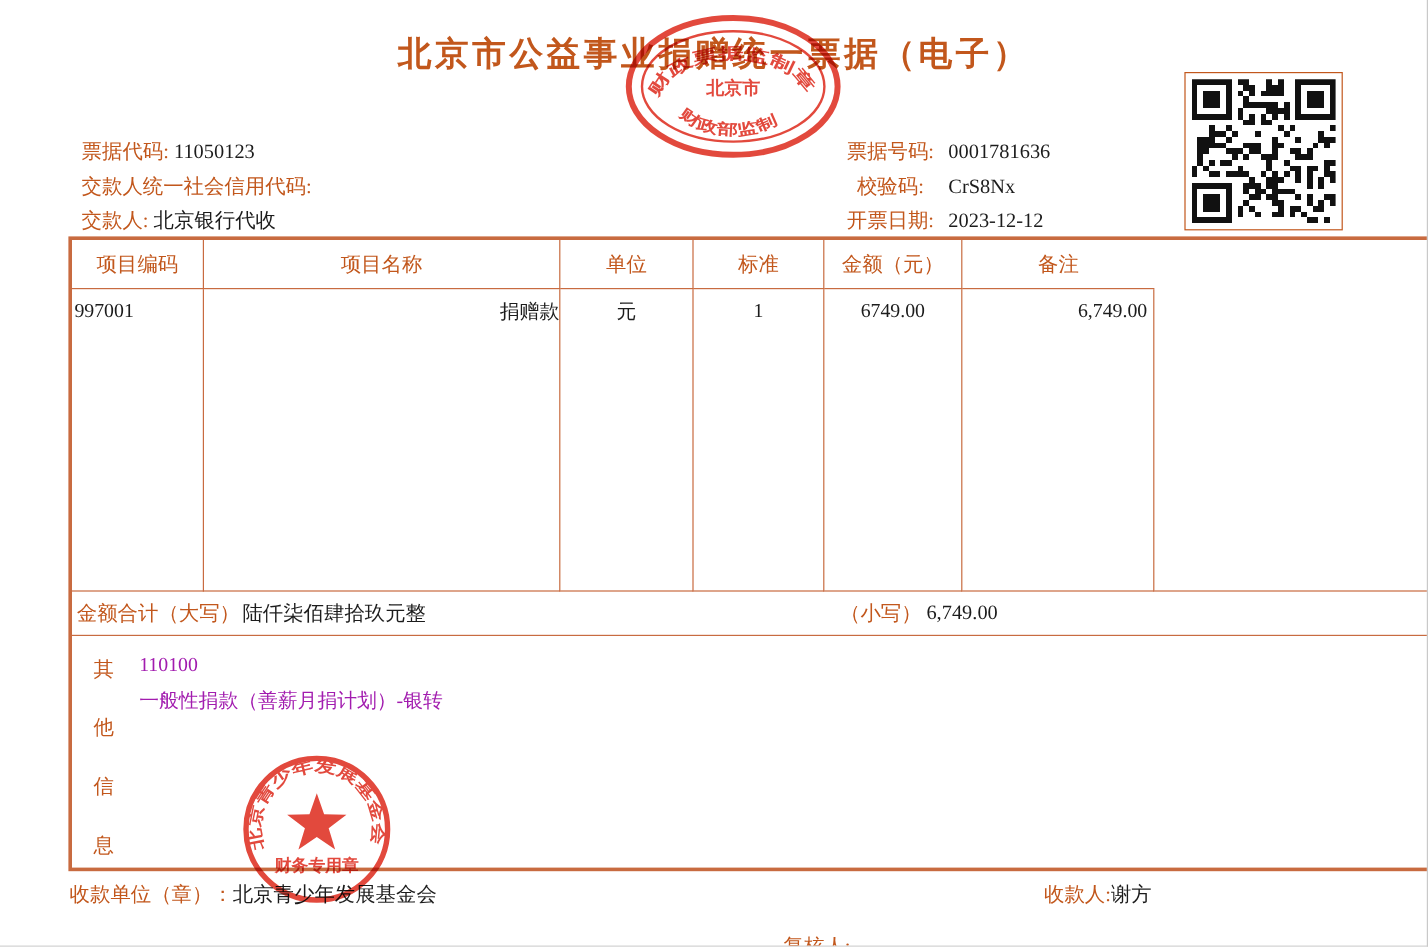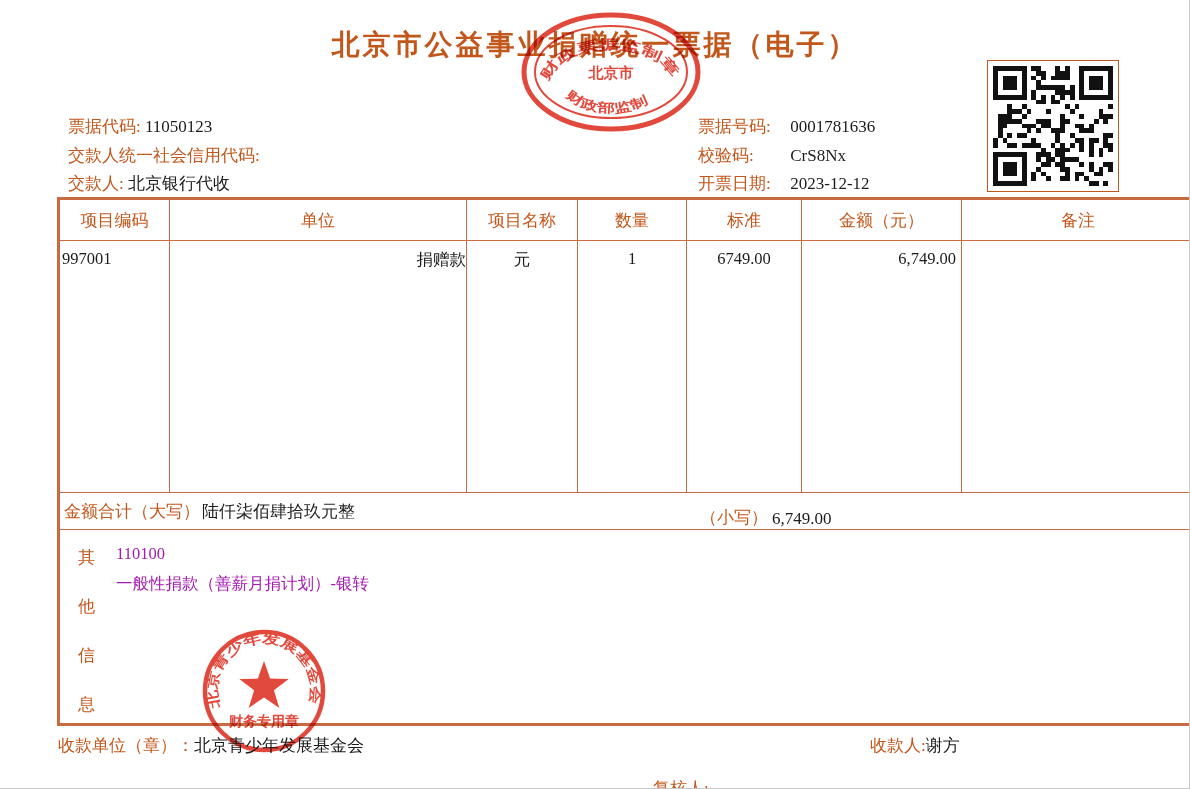--- a/index.html
+++ b/index.html
@@ -19,21 +19,21 @@
     position:absolute;left:0;top:26px;width:1190px;
     text-align:center;font-size:28px;font-weight:bold;
     letter-spacing:3px;color:var(--accent,#c2571c);
     z-index:2;
   }
 
   
   .info-left{position:absolute;left:68px;top:113px;font-size:17px;line-height:28.5px;z-index:2;}
   .info-right{position:absolute;left:698px;top:113px;font-size:17px;line-height:28.5px;z-index:2;}
   .info-row{white-space:nowrap;}
-  .info-right .lbl{display:inline-block;width:88px;text-align:left;}
+  .info-right .lbl{display:inline-block;width:88px;text-align:center;}
   .lbl{color:var(--accent,#c2571c);}
   .val{color:#1c1c1c;}
 
   
   .qr-box{
     position:absolute;left:987px;top:60px;width:132px;height:132px;
     border:1px solid var(--accent,#c2571c);background:#fff;
     box-sizing:border-box;display:flex;align-items:center;justify-content:center;
   }
   .qr-box svg{width:120px;height:120px;shape-rendering:crispEdges;}
@@ -67,21 +67,21 @@
   .c-center{text-align:center;}
   .c-right{text-align:right;padding-right:5px;}
 
   .t-total{
     position:relative;height:37px;
     border-bottom:1px solid var(--tbl,#c86b40);box-sizing:border-box;
     font-size:17px;display:flex;align-items:center;
   }
   .t-total .daxie-label{color:var(--accent,#c2571c);margin-left:4px;}
   .t-total .daxie-value{color:#1c1c1c;margin-left:2px;}
-  .t-total .xiaoxie{position:absolute;left:640px;top:0;height:100%;display:flex;align-items:flex-end;}
+  .t-total .xiaoxie{position:absolute;left:640px;top:0;height:100%;display:flex;align-items:center;}
   .t-total .xiaoxie .lbl{color:var(--accent,#c2571c);}
   .t-total .xiaoxie .val{margin-left:4px;}
 
   .t-other{position:relative;height:193px;}
   .vert-label{
     position:absolute;left:18px;top:16px;
     display:flex;flex-direction:column;gap:26px;
     font-size:17px;color:var(--accent,#c2571c);
   }
   .other-lines{position:absolute;left:56px;top:9px;font-size:16.5px;line-height:30px;color:#a21caf;}
@@ -421,23 +421,22 @@
         <rect x="6" y="24" width="1" height="1" fill="#111"></rect>
         <rect x="20" y="24" width="1" height="1" fill="#111"></rect>
         <rect x="21" y="24" width="1" height="1" fill="#111"></rect>
         <rect x="23" y="24" width="1" height="1" fill="#111"></rect>
       </svg>
   </div>
 
   <div class="doc-table">
     <div class="t-grid t-header">
       <div class="cell">项目编码</div>
+      <div class="cell">项目名称</div>
       <div class="cell">单位</div>
-      <div class="cell">项目名称</div>
-      <div class="cell">数量</div>
       <div class="cell">标准</div>
       <div class="cell">金额（元）</div>
       <div class="cell">备注</div>
     </div>
     <div class="t-grid t-body">
       <div class="cell c-left">997001</div>
       <div class="cell c-left2">捐赠款</div>
       <div class="cell c-center">元</div>
       <div class="cell c-center">1</div>
       <div class="cell c-center">6749.00</div>

